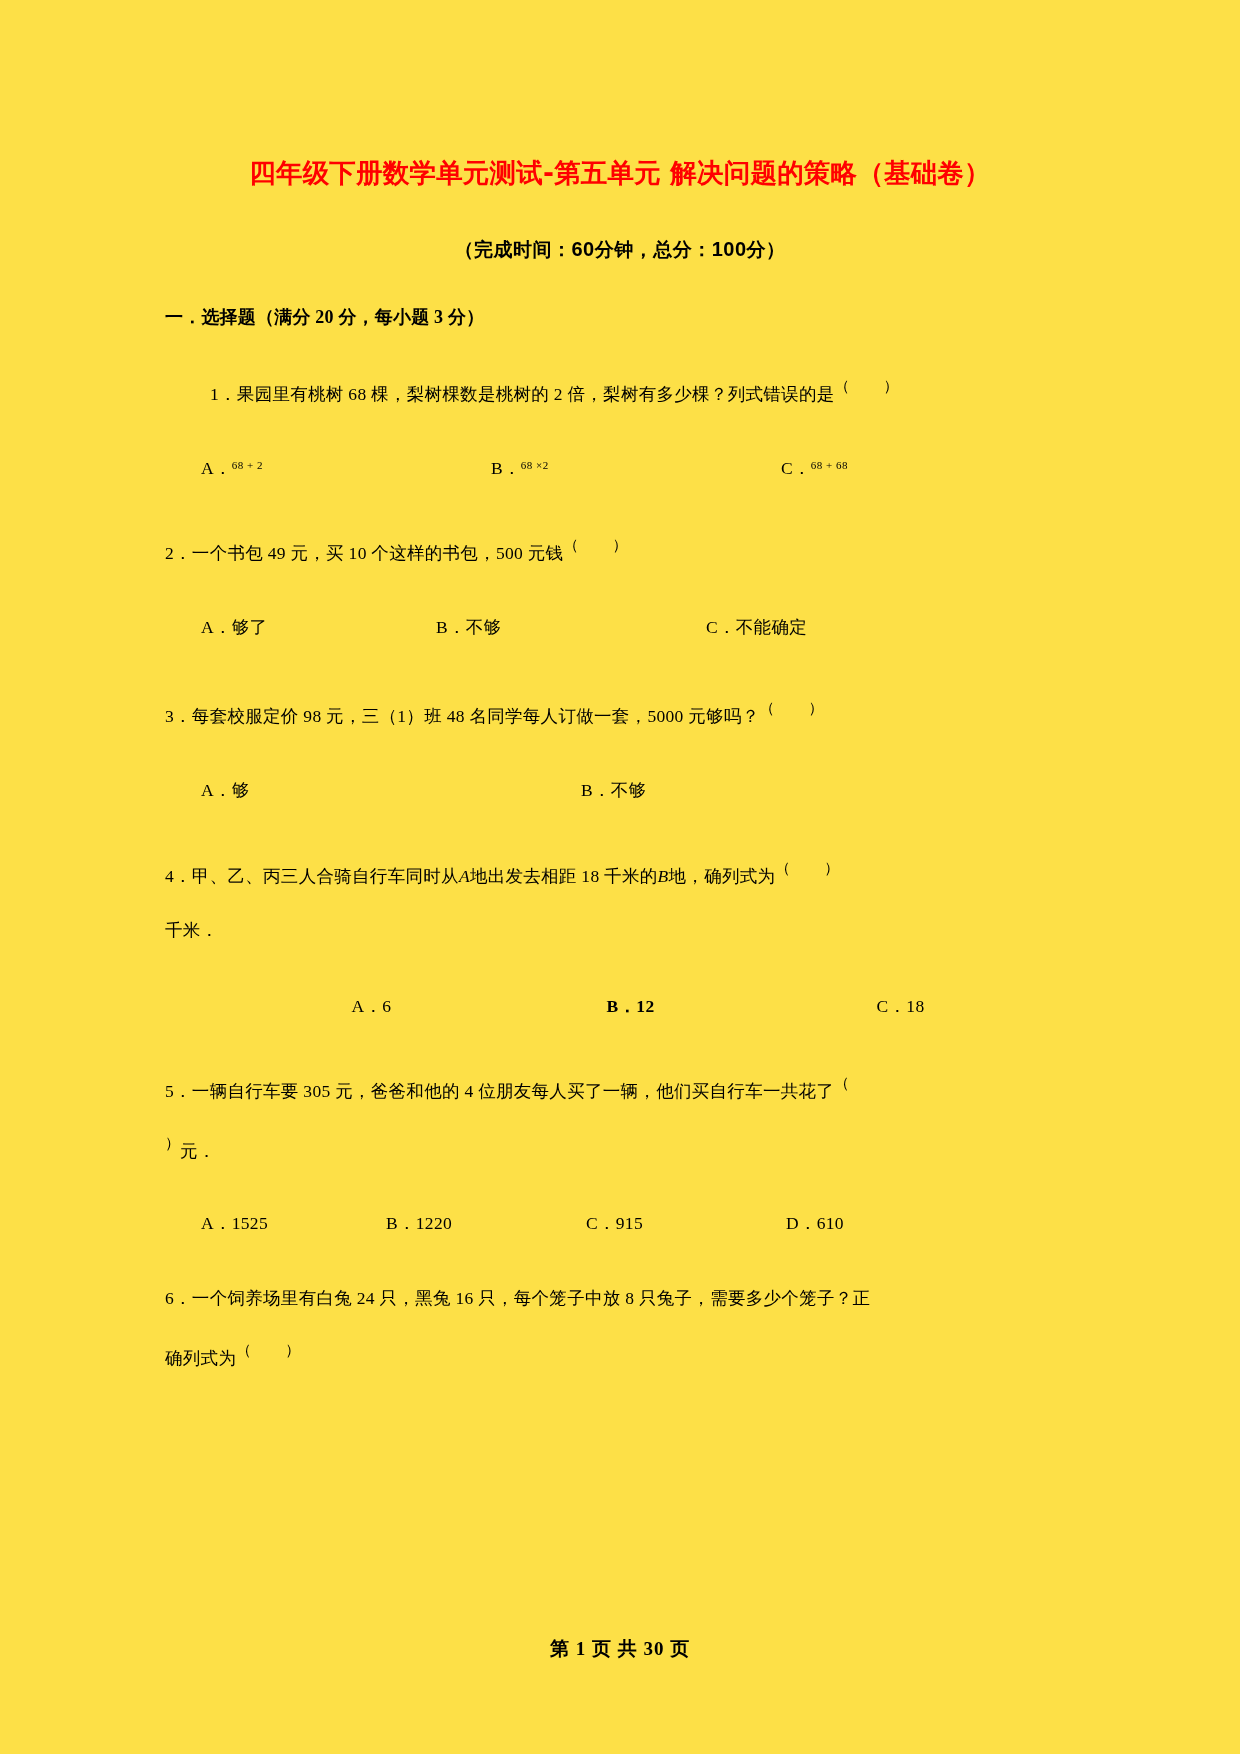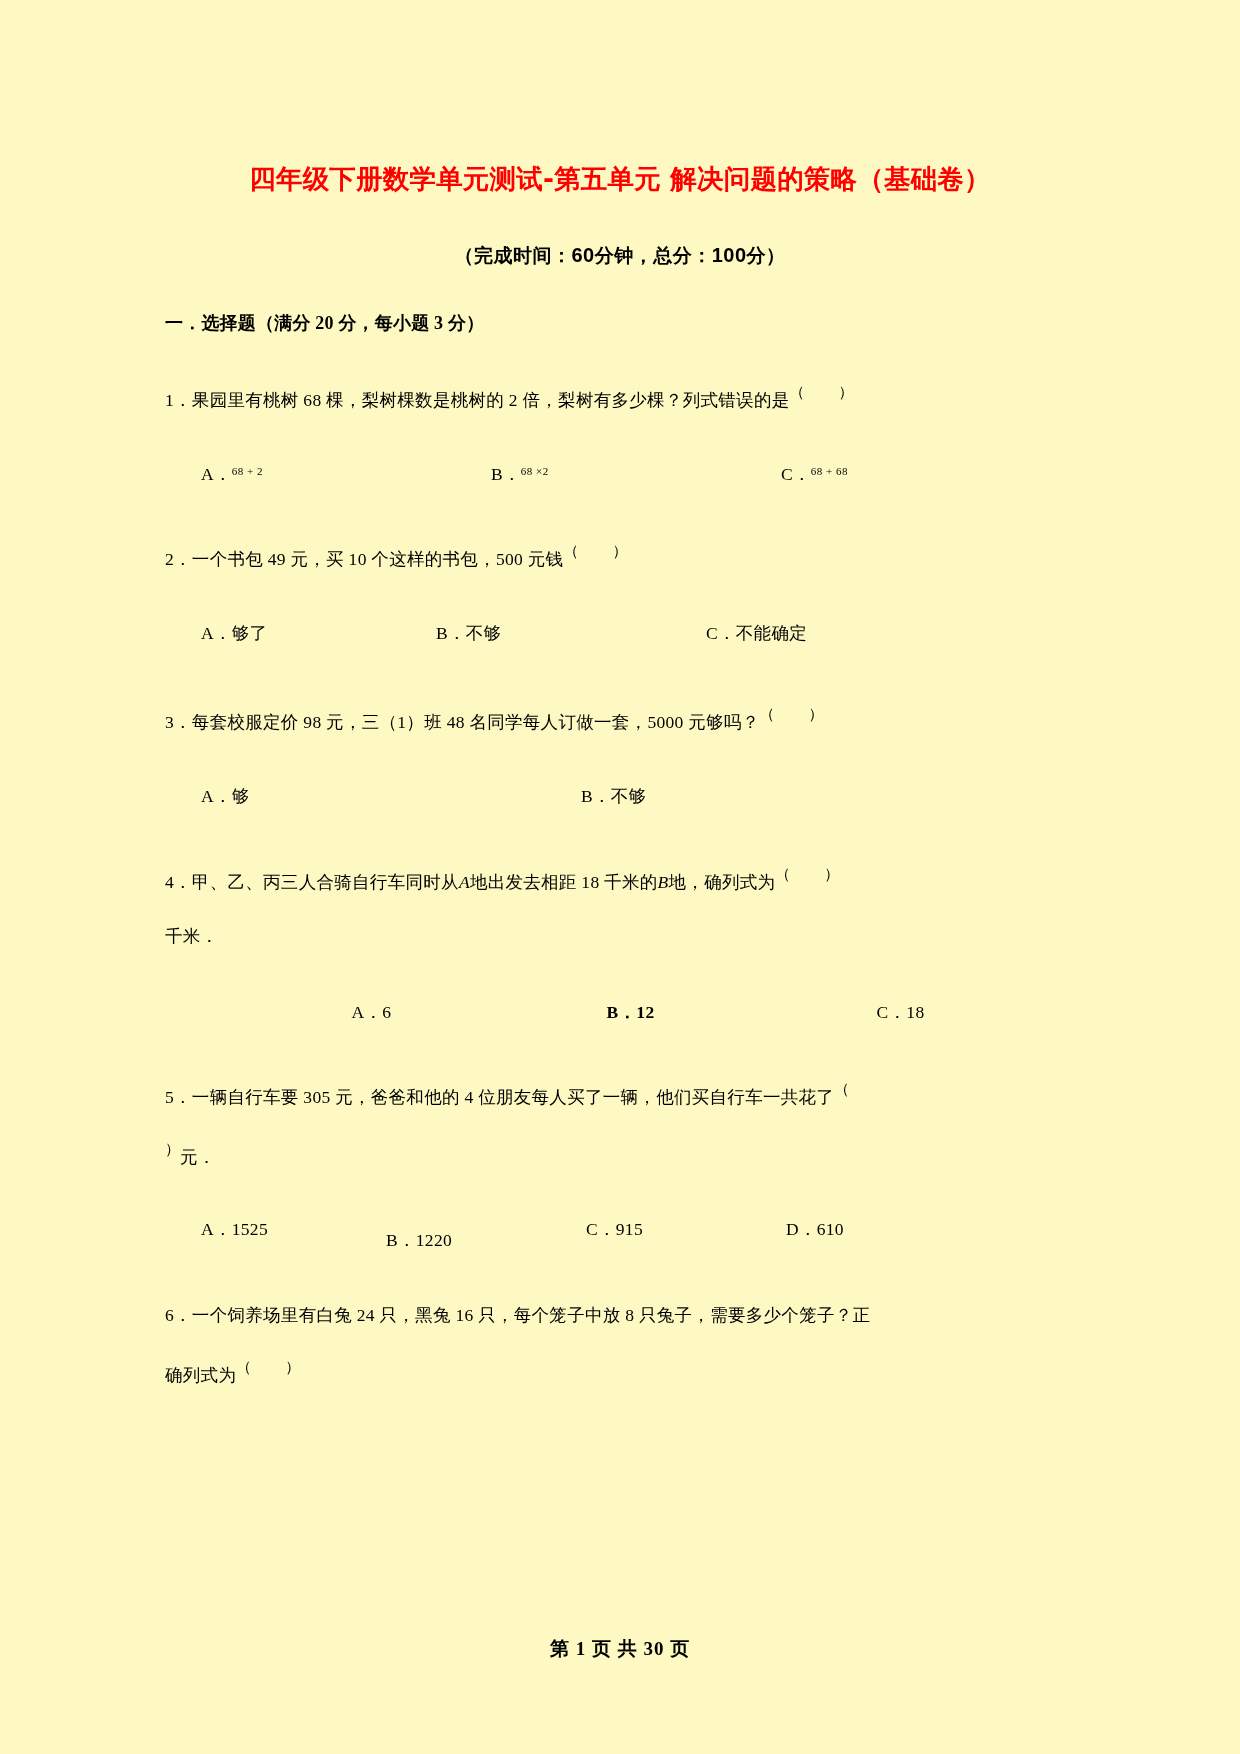--- a/index.html
+++ b/index.html
@@ -9,24 +9,24 @@
   }
   body {
     font-family: "Liberation Serif", "DejaVu Serif", serif;
     color: #000000;
   }
   .page {
     position: relative;
     width: 1240px;
     height: 1754px;
     margin: 0 auto;
-    background: #fef9c3;
+    background: #fde047;
     overflow: hidden;
     box-sizing: border-box;
-    padding: 16px 165px;
+    padding: 10px 165px;
   }
 
   
   .doc-title {
     margin: 0;
     padding-top: 148px;
     text-align: center;
     color: #ff0000;
     font-family: "DejaVu Sans", "Liberation Sans", sans-serif;
     font-weight: bold;
@@ -107,21 +107,21 @@
     left: 0;
     right: 0;
     bottom: 92px;
     text-align: center;
     font-size: 19px;
     font-weight: bold;
     letter-spacing: 1px;
   }
 
   
-  .sp-q1   { padding-top: 46px; }
+  .sp-q1   { padding-top: 46px; margin-left: 45px; }
   .sp-o1   { padding-top: 48px; }
   .sp-q2   { padding-top: 54px; }
   .sp-o2   { padding-top: 48px; }
   .sp-q3   { padding-top: 58px; }
   .sp-o3   { padding-top: 47px; }
   .sp-q4   { padding-top: 55px; }
   .sp-o4   { padding-top: 50px; justify-content: center; }
   .sp-q5   { padding-top: 54px; }
   .sp-o5   { padding-top: 46px; }
   .sp-q6   { padding-top: 50px; }
@@ -172,21 +172,21 @@
     <div class="opt" style="width:270px;font-weight:bold;"><span class="lbl">B．</span><span>12</span></div>
     <div class="opt"><span class="lbl">C．</span><span>18</span></div>
   </div>
 
   <div class="question sp-q5">
     <p class="q-stem"><span>5</span><span>．一辆自行车要 305 元，爸爸和他的 4 位朋友每人买了一辆，他们买自行车一共花了</span><span class="paren-inline">（</span></p>
     <p class="q-stem" style="padding-top:27px;"><span class="paren-inline">）</span><span>元．</span></p>
   </div>
   <div class="options sp-o5">
     <div class="opt" style="width:185px; padding-left:36px;"><span class="lbl">A．</span><span>1525</span></div>
-    <div class="opt" style="width:200px;margin-top:11px;"><span class="lbl">B．</span><span>1220</span></div>
+    <div class="opt" style="width:200px;"><span class="lbl">B．</span><span>1220</span></div>
     <div class="opt" style="width:200px;"><span class="lbl">C．</span><span>915</span></div>
     <div class="opt"><span class="lbl">D．</span><span>610</span></div>
   </div>
 
   <div class="question sp-q6">
     <p class="q-stem"><span>6</span><span>．一个饲养场里有白兔 24 只，黑兔 16 只，每个笼子中放 8 只兔子，需要多少个笼子？正</span></p>
     <p class="q-stem" style="padding-top:27px;"><span>确列式为</span><span class="paren-inline">（<span class="gap"></span>）</span></p>
   </div>
 
   <div class="footer">第 1 页 共 30 页</div>

